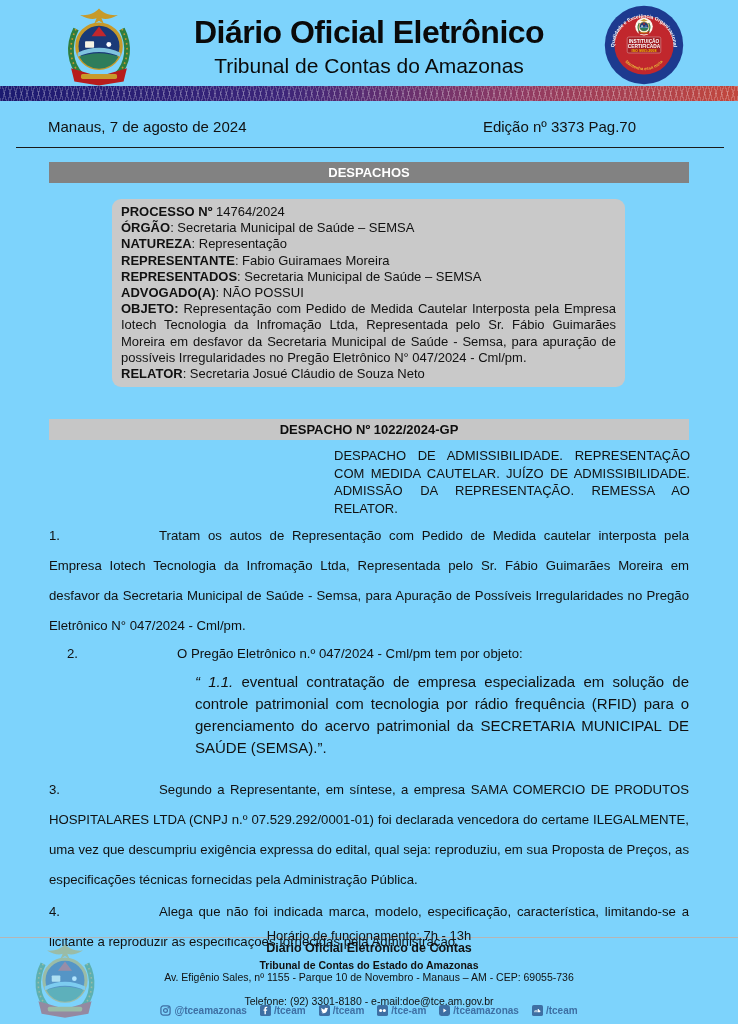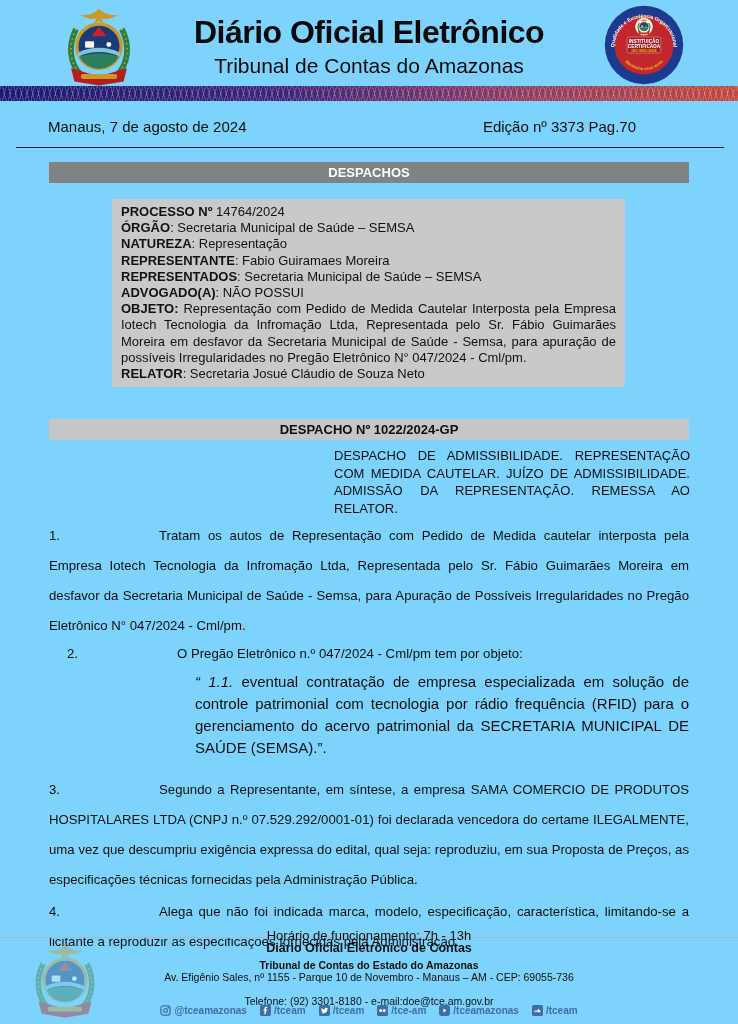--- a/index.html
+++ b/index.html
@@ -24,21 +24,21 @@
   .rule{position:absolute;left:16px;right:14px;top:147px;border-top:1.5px solid #1a1a1a;}
 
   
   .bar{position:absolute;left:49px;width:640px;height:21px;text-align:center;
        font-size:13px;font-weight:bold;line-height:21px;}
   .bar-dark{top:162px;background:#828282;color:#fff;}
   .bar-light{top:419px;background:#c6c6c6;color:#0d0d0d;}
 
   
   .pbox{position:absolute;left:112px;top:199px;width:513px;box-sizing:border-box;
-        background:#c9c9c9;padding:5px 9px;font-size:13px;line-height:16.2px;}
+        background:#c9c9c9;padding:5px 9px;font-size:13px;line-height:16.2px;border-radius:9px;}
   .box-line{text-align:justify;}
   .bl{font-weight:bold;}
 
   
   .ementa{position:absolute;left:334px;top:447px;width:356px;
           font-size:13px;line-height:17.5px;text-align:justify;}
   .flow{position:absolute;left:49px;top:521px;width:640px;}
   .para{margin:0;text-align:justify;font-size:13.2px;line-height:30px;}
   .pnum{display:inline-block;width:110px;}
   .para.single{line-height:22px;margin-top:2px;margin-left:18px;}

